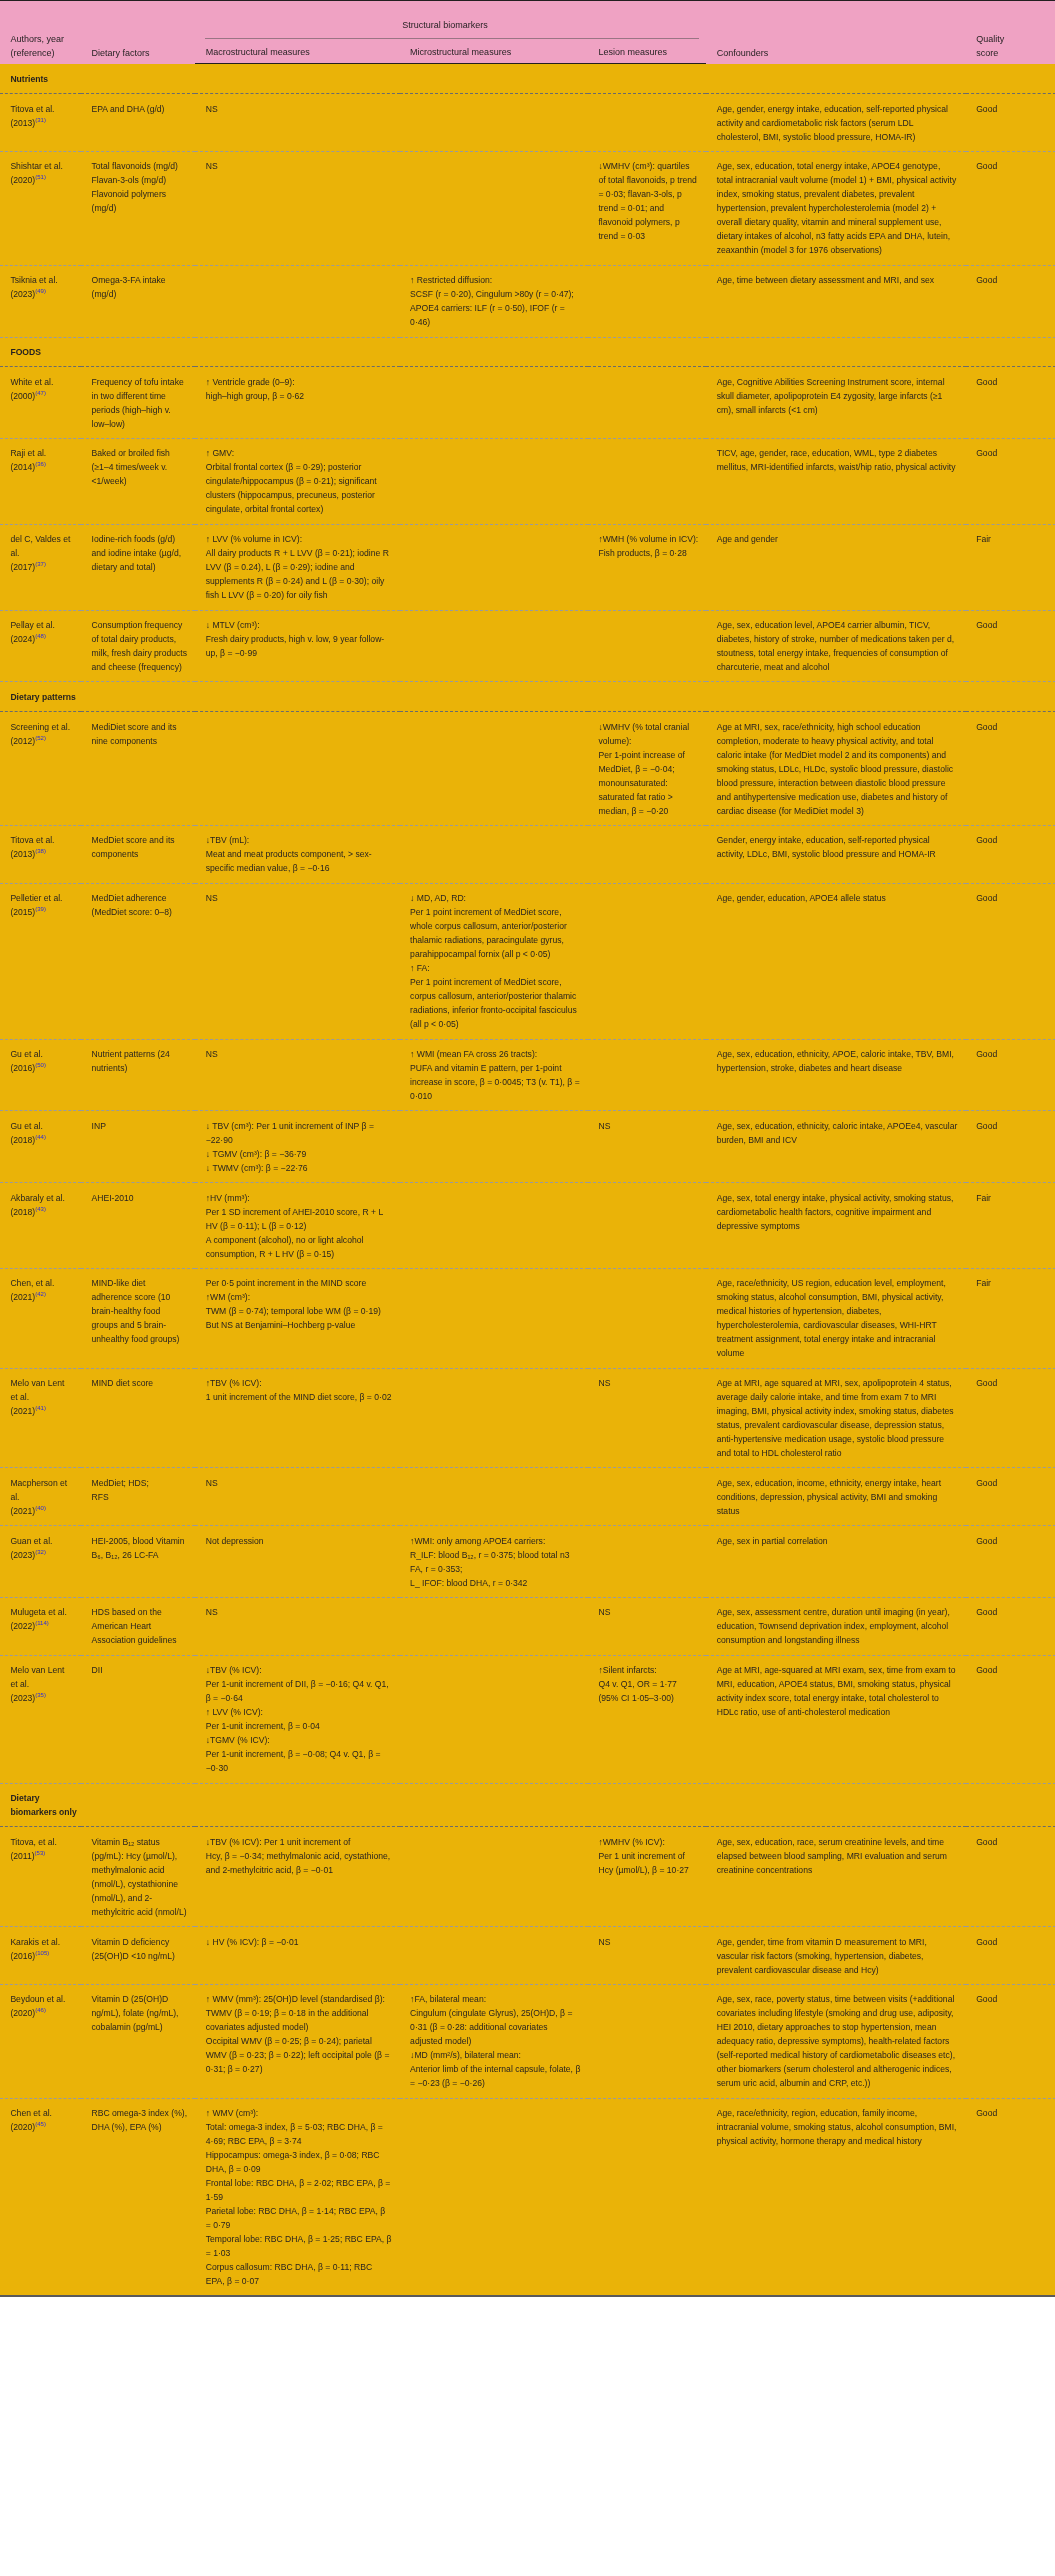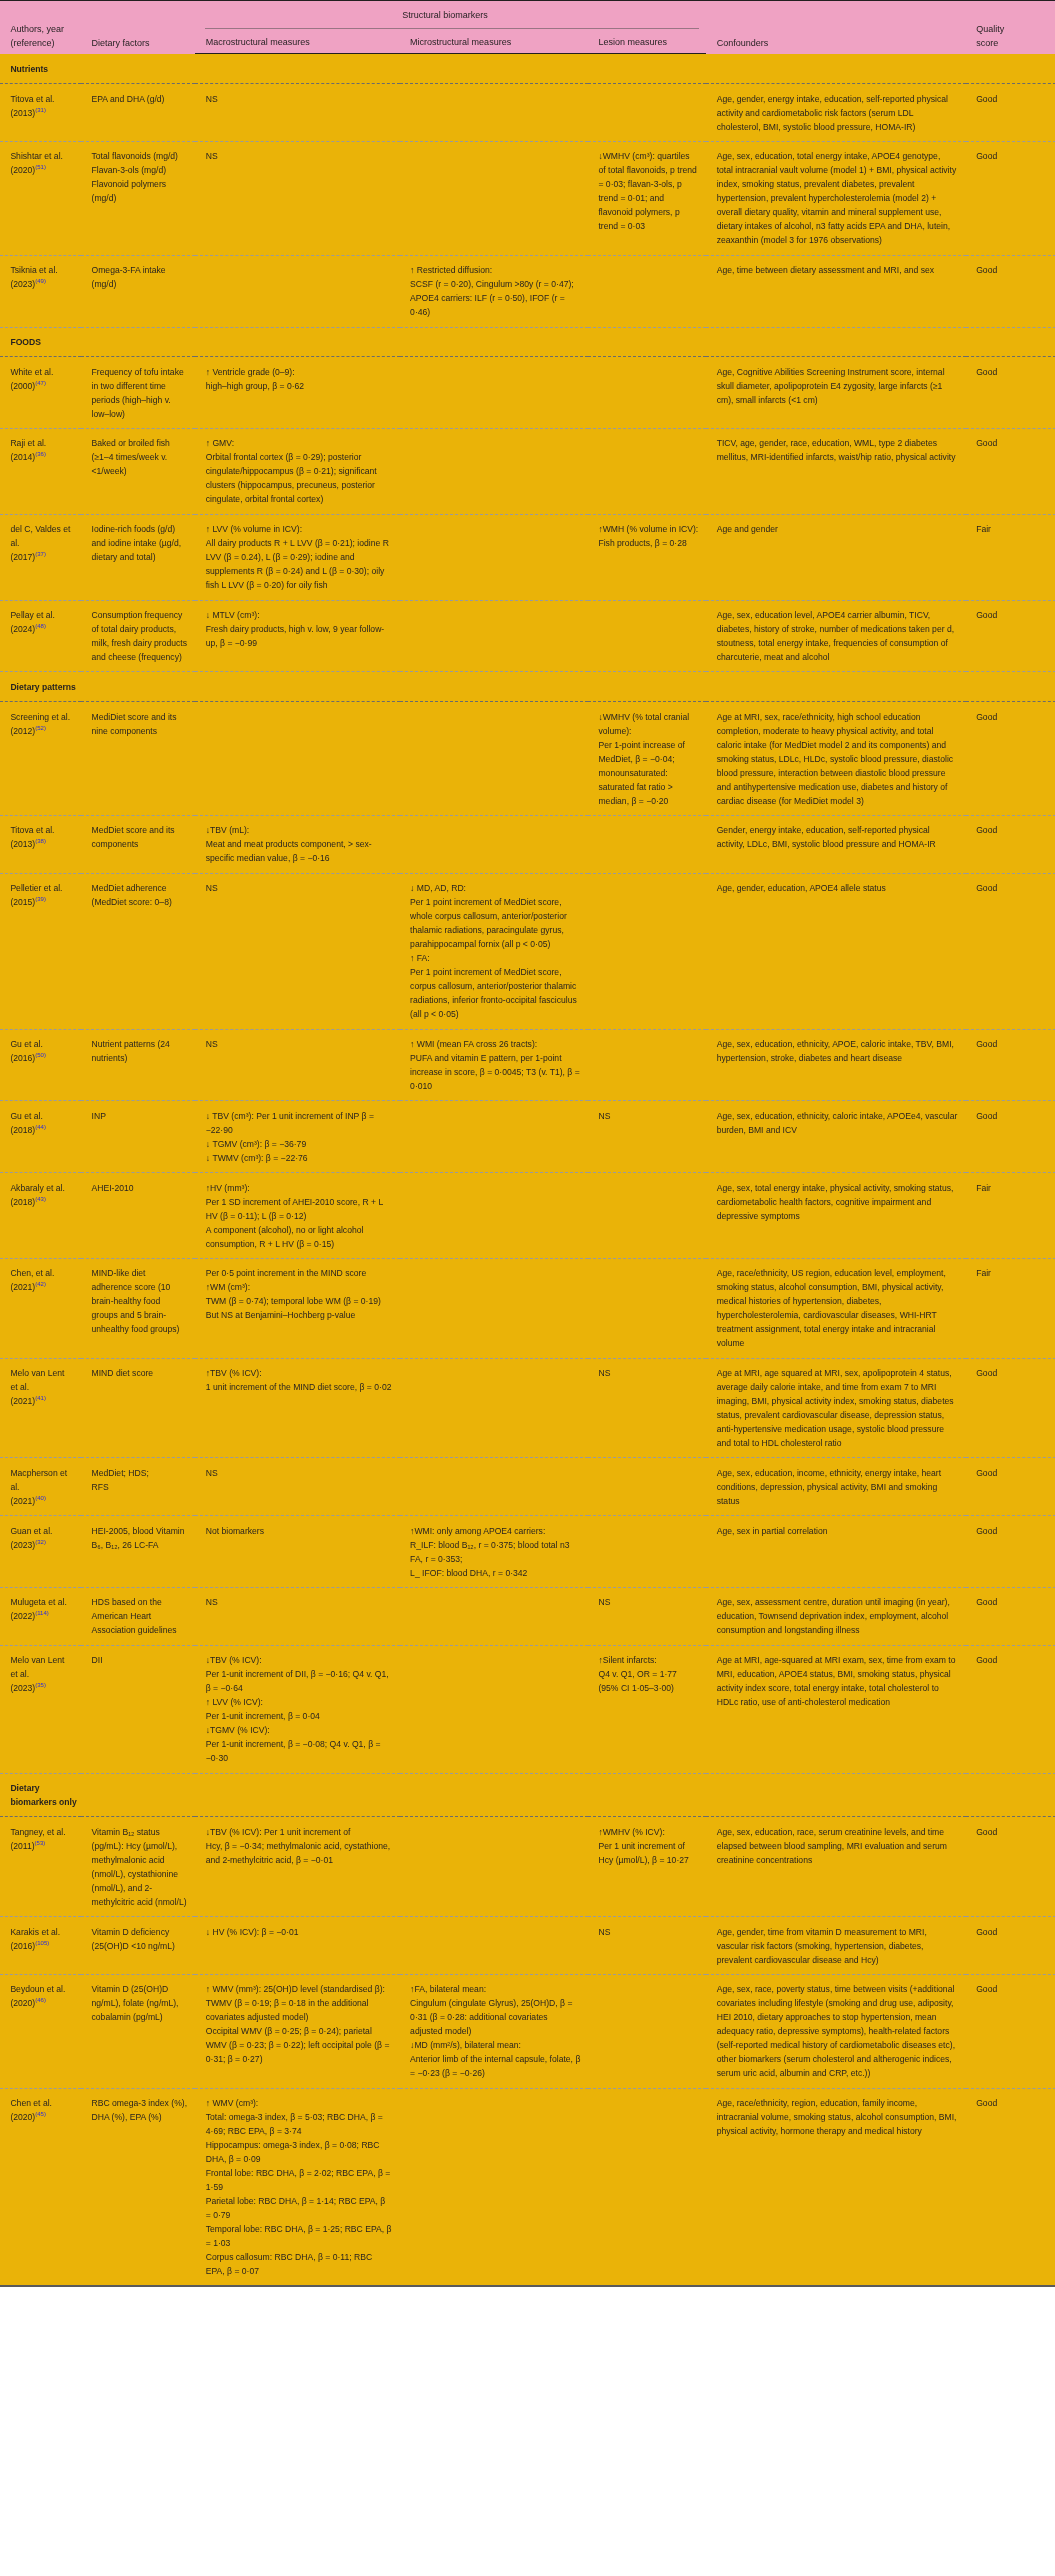--- a/index.html
+++ b/index.html
@@ -5,21 +5,21 @@
   html, body { margin: 0; padding: 0; background: #ffffff; }
   body { width: 1056px; font-family: "Liberation Sans", "DejaVu Sans", sans-serif; color: #231f20; }
   table { width: 1056px; border-collapse: collapse; table-layout: fixed; font-size: 8.6px; line-height: 14px; }
   col.c-auth { width: 81px; }
   col.c-diet { width: 114px; }
   col.c-macro { width: 204px; }
   col.c-micro { width: 188px; }
   col.c-lesion { width: 118px; }
   col.c-conf { width: 259px; }
   col.c-qual { width: 90px; }
-  thead tr.h1 th { padding-top: 7px; }
+  thead tr.h1 th { padding-top: 17px; }
   thead th { background: #efa2c3; font-weight: normal; text-align: left; vertical-align: bottom; padding: 3px 7.4px 4.4px 10.4px; font-size: 9px; line-height: 14px; }
   thead tr.top { border-top: 1.5px solid #231f20; }
   thead tr.h2 th { border-bottom: 1.5px solid #231f20; }
   thead th.span-top { text-align: left; padding-bottom: 3px; vertical-align: top; }
   thead th.span-top .rule { display: block; border-bottom: 0.7px solid #9a7584; margin-top: 6px; width: 100%; }
   tbody tr { background: #eab308; }
   tbody td { vertical-align: top; padding: 7.4px 7.4px 7.4px 10.4px; border-bottom: 0.7px dashed #9a9a9a; white-space: pre-line; }
   tbody tr.section td { font-weight: bold; padding-top: 7.4px; padding-bottom: 7.4px; border-bottom: 0.7px dashed #6b6b6b; }
   tbody tr.last td { border-bottom: 2.2px solid #5a5a5a; }
   td.auth .ref { color: #2a2ae0; font-size: 6px; vertical-align: super; line-height: 0; }
@@ -265,21 +265,21 @@
     <td></td>
     <td></td>
     <td>Age, sex, education, income, ethnicity, energy intake, heart conditions, depression, physical activity, BMI and smoking status</td>
     <td>Good</td>
   </tr>
 
   <tr>
     <td class="auth"><span>Guan</span> <span class="etal">et al.</span>
 <span>(2023)</span><a class="ref">(32)</a></td>
     <td>HEI-2005, blood Vitamin B₆, B₁₂, 26 LC-FA</td>
-    <td>Not biomarkers</td>
+    <td>Not depression</td>
     <td>↑WMI: only among APOE4 carriers:
 R_ILF: blood B₁₂, r = 0·375; blood total n3 FA, r = 0·353;
 L_ IFOF: blood DHA, r = 0·342</td>
     <td></td>
     <td>Age, sex in partial correlation</td>
     <td>Good</td>
   </tr>
 
   <tr>
     <td class="auth"><span>Mulugeta</span> <span class="etal">et al.</span>
@@ -308,21 +308,21 @@
     <td>Age at MRI, age-squared at MRI exam, sex, time from exam to MRI, education, APOE4 status, BMI, smoking status, physical activity index score, total energy intake, total cholesterol to HDLc ratio, use of anti-cholesterol medication</td>
     <td>Good</td>
   </tr>
 
   <tr class="section">
     <td colspan="7">Dietary
 biomarkers only</td>
   </tr>
 
   <tr>
-    <td class="auth"><span>Tangney,</span> <span class="etal">et al.</span>
+    <td class="auth"><span>Titova,</span> <span class="etal">et al.</span>
 <span>(2011)</span><a class="ref">(53)</a></td>
     <td>Vitamin B₁₂ status (pg/mL): Hcy (µmol/L), methylmalonic acid (nmol/L), cystathionine (nmol/L), and 2-methylcitric acid (nmol/L)</td>
     <td>↓TBV (% ICV): Per 1 unit increment of
 Hcy, β = −0·34; methylmalonic acid, cystathione, and 2-methylcitric acid, β = −0·01</td>
     <td></td>
     <td>↑WMHV (% ICV):
 Per 1 unit increment of Hcy (µmol/L), β = 10·27</td>
     <td>Age, sex, education, race, serum creatinine levels, and time elapsed between blood sampling, MRI evaluation and serum creatinine concentrations</td>
     <td>Good</td>
   </tr>

